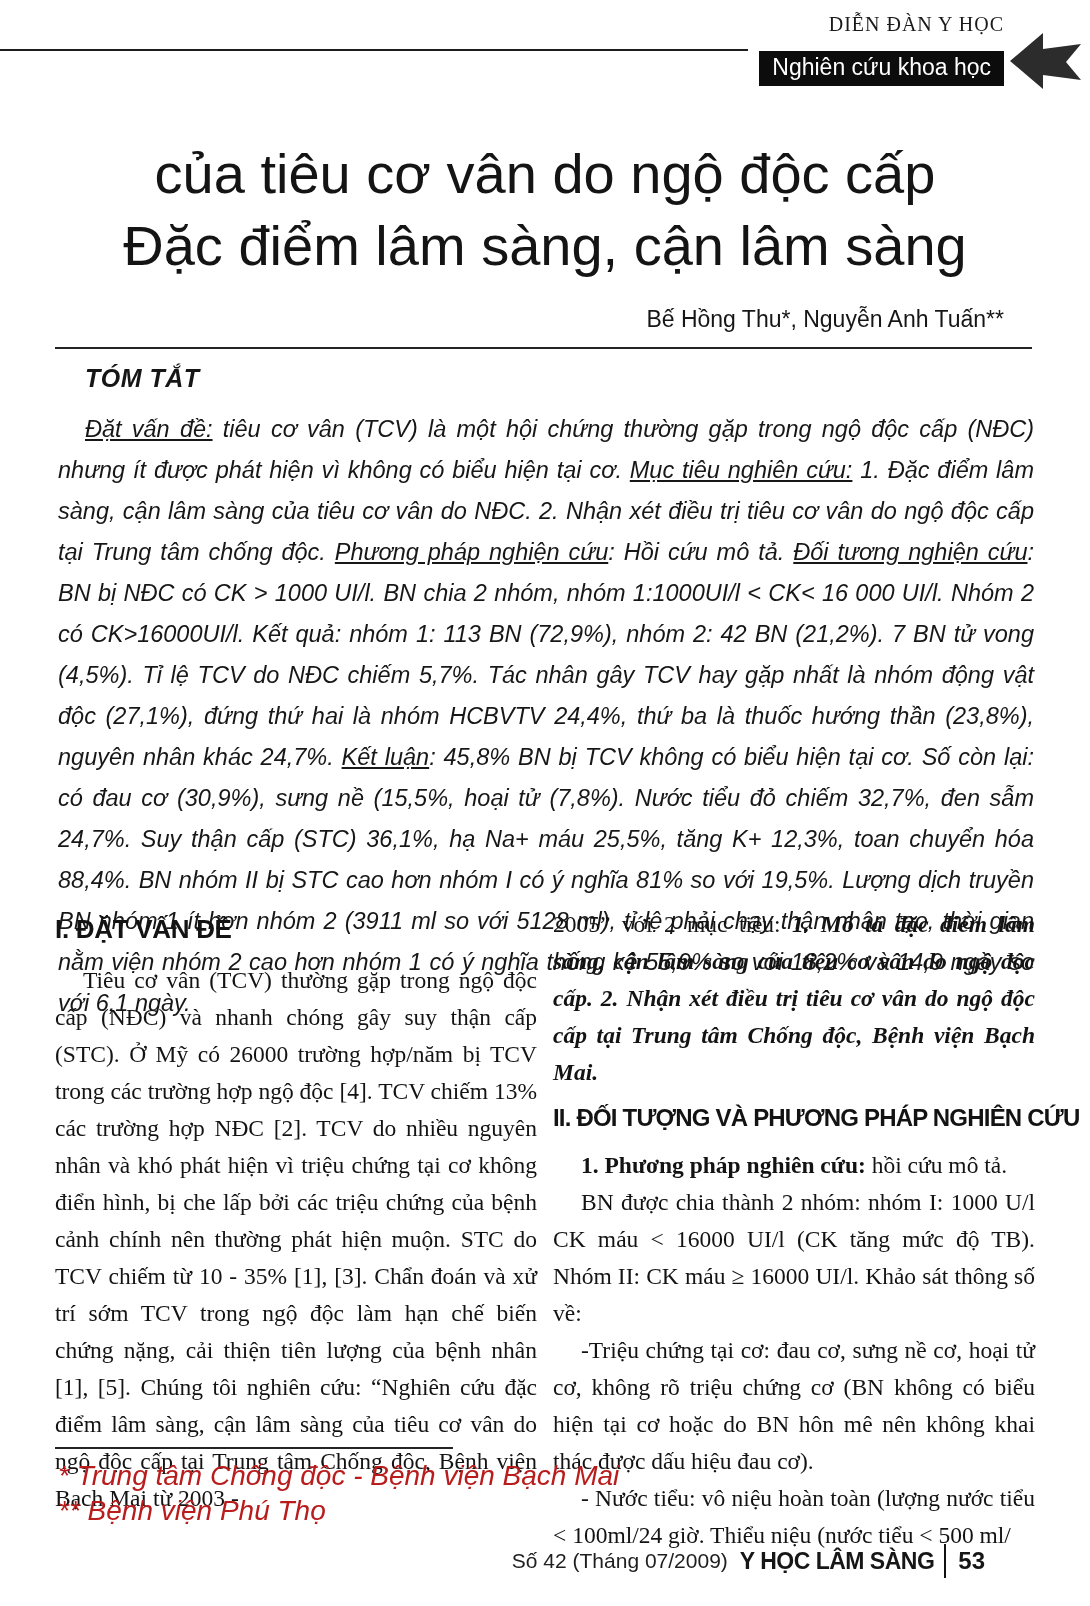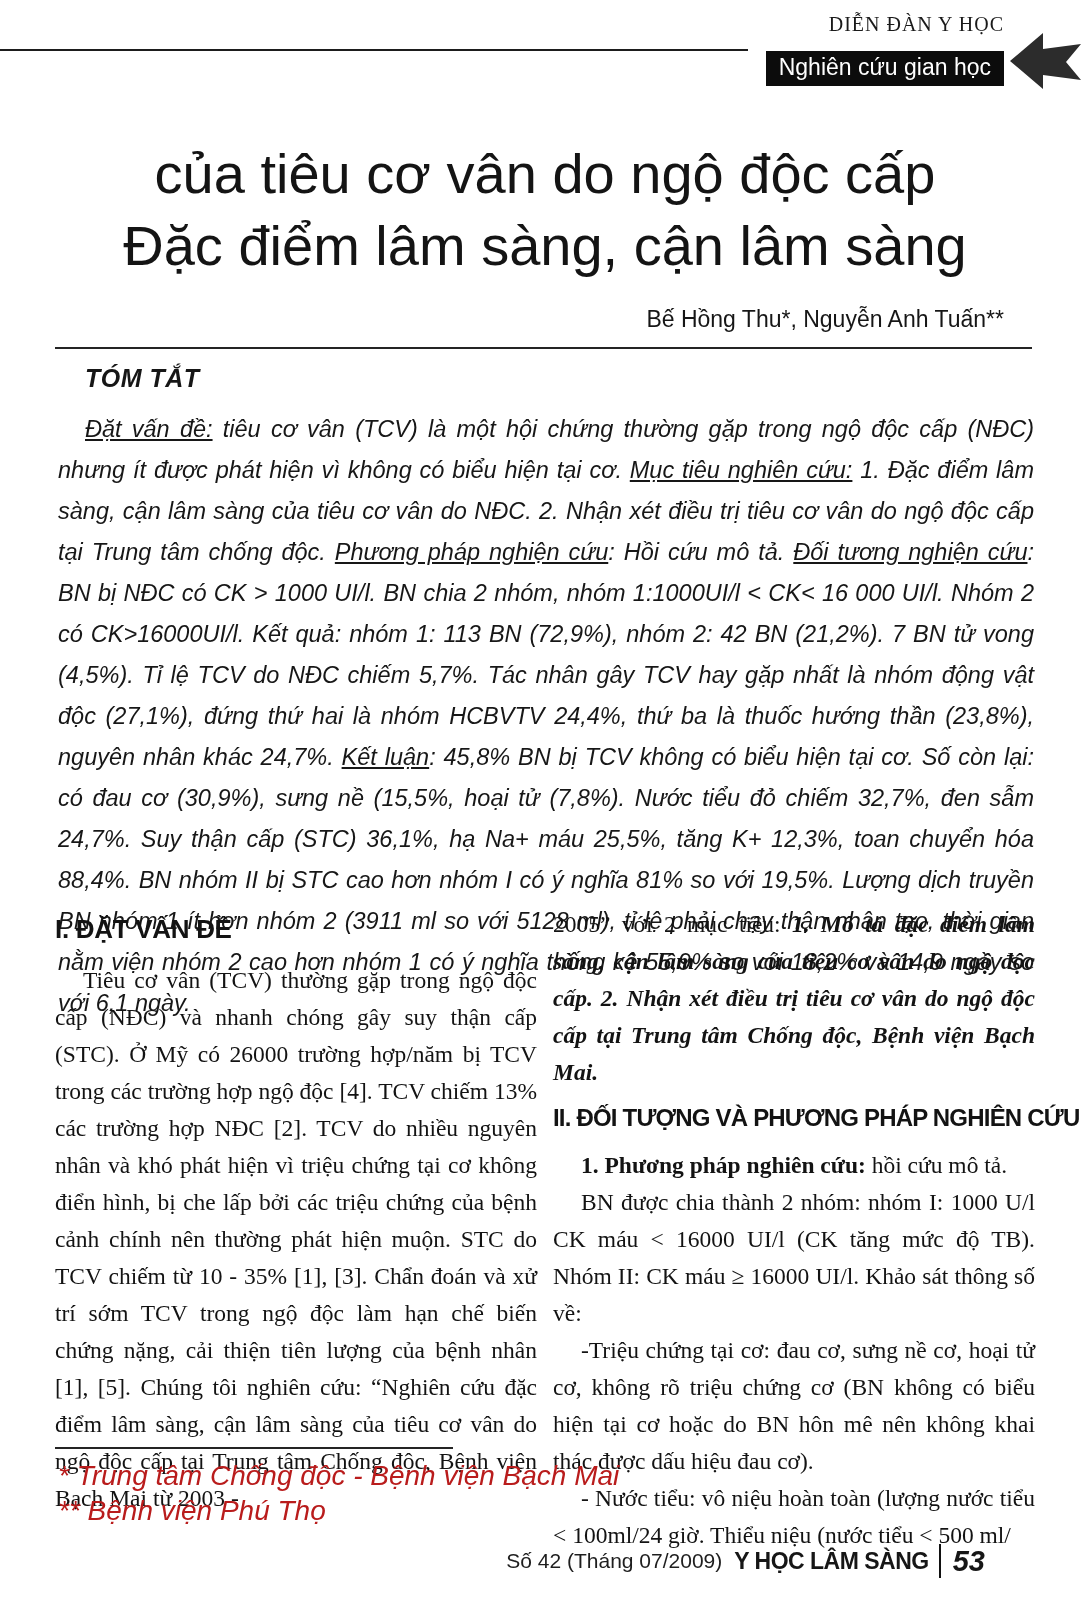--- a/index.html
+++ b/index.html
@@ -69,30 +69,30 @@
   }
   
   .footer {
     position:absolute; top:1544px; right:105px;
     display:flex; align-items:center; white-space:nowrap;
     font-family:"Liberation Sans", sans-serif;
   }
   .footer .issue { font-size:21px; color:#1e1e1e; margin-right:12px; }
   .footer .journal { font-size:23px; font-weight:700; letter-spacing:-0.5px; }
   .footer .vbar { width:2px; height:34px; background:#111; margin:0 12px 0 10px; }
-  .footer .pageno { font-size:29px; font-weight:700;font-style:italic; }
+  .footer .pageno { font-size:24px; font-weight:700; }
 </style>
 </head>
 <body>
 
 <div id="page">
 
   <div class="header-rule"></div>
   <div class="journal-title">DIỄN ĐÀN Y HỌC</div>
-  <div class="section-badge">Nghiên cứu gian học</div>
+  <div class="section-badge">Nghiên cứu khoa học</div>
   <div class="arrow-wrap">
     <svg width="76" height="62" viewBox="0 0 76 62" xmlns="http://www.w3.org/2000/svg">
       <polygon points="2,31 35,3 35,19 73,14 58,32 73,50 35,45 35,59" fill="#2c2c2c"></polygon>
     </svg>
   </div>
 
   <div class="article-title">
     <div>của tiêu cơ vân do ngộ độc cấp</div>
     <div>Đặc điểm lâm sàng, cận lâm sàng</div>
   </div>

